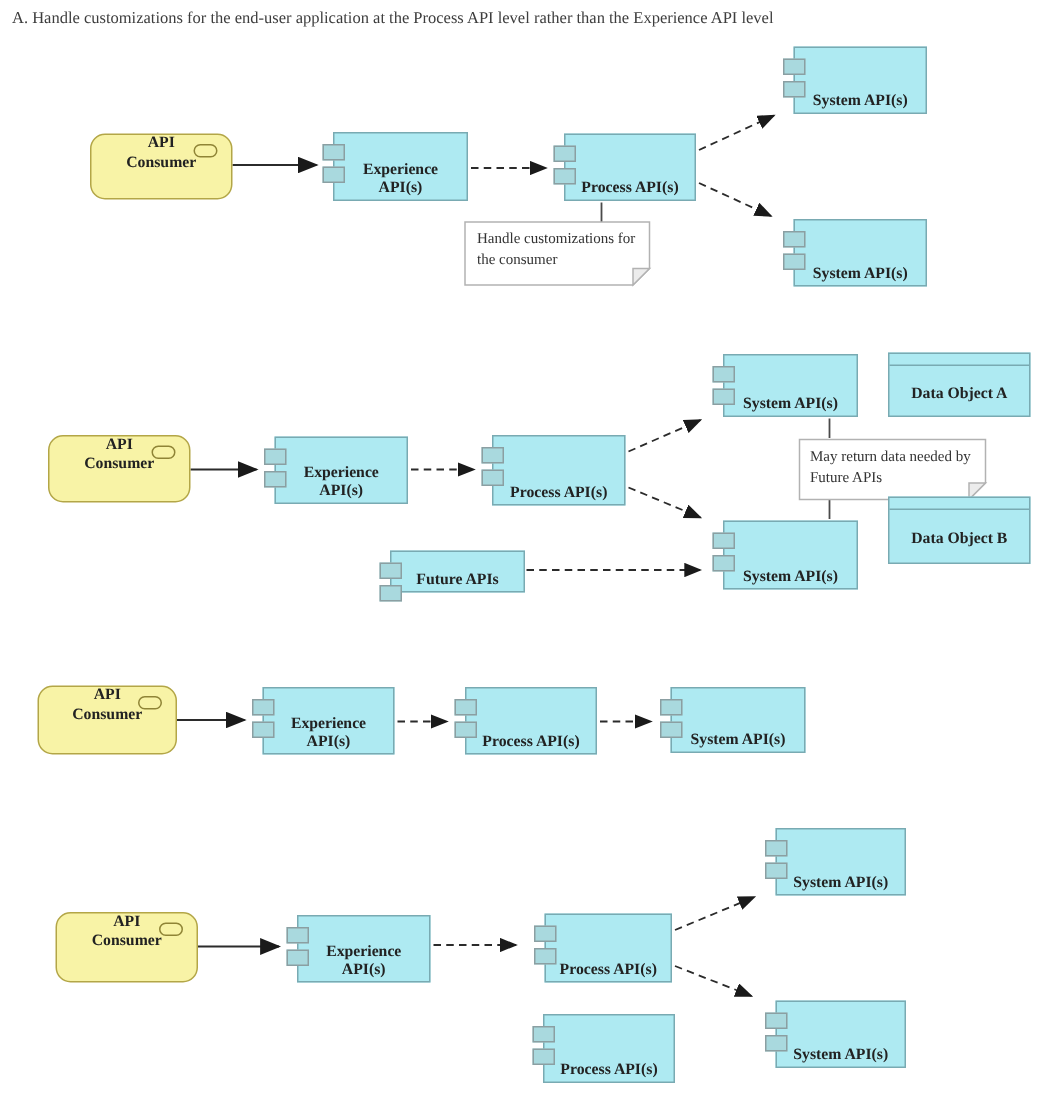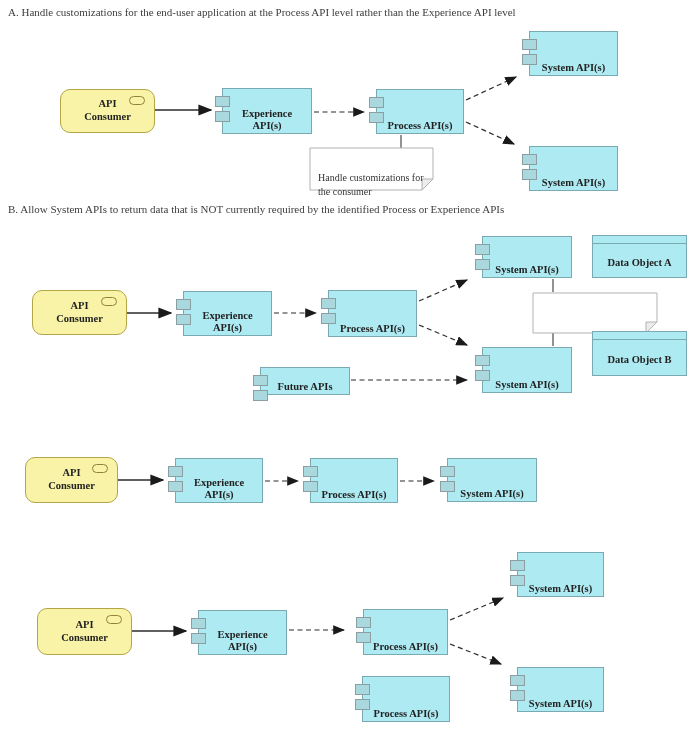--- a/index.html
+++ b/index.html
@@ -25,21 +25,21 @@
         display:flex;justify-content:center;align-items:flex-end;}
   .clabel{font-size:10.5px;font-weight:bold;color:var(--label-color);
           text-align:center;line-height:1.2;padding-top:5px;}
   .clabel.wrap{max-width:64px;}
   .port{position:absolute;width:15px;height:11px;left:-8px;box-sizing:border-box;
         background:var(--port-fill);border:1px solid var(--port-border);}
   .port.p1{top:7px}
   .port.p2{top:22px}
   .consumer{position:absolute;z-index:2;background:var(--consumer-fill);
             border:1px solid var(--consumer-border);border-radius:10px;box-sizing:border-box;
-            display:flex;align-items:center;justify-content:center;}
+            display:flex;justify-content:center;}
   .consumer .clabel{max-width:60px;padding-top:0;}
   .oval{position:absolute;top:6px;right:9px;width:16px;height:9px;
         border:1.5px solid #8f8436;border-radius:6px;box-sizing:border-box;}
   .dataobj{position:absolute;z-index:2;background:var(--component-fill);
            border:1px solid var(--component-border);box-sizing:border-box;
            display:flex;justify-content:center;align-items:center;}
   .dataobj .clabel{padding-top:13px;}
   .band{position:absolute;top:0;left:0;right:0;height:7px;
         border-bottom:1px solid var(--component-border);}
   .note-text{position:absolute;z-index:3;font-size:10px;color:#333333;line-height:1.35;}
@@ -110,23 +110,22 @@
     <span class="port p2"></span>
     <div class="clabel">System API(s)</div>
   </div>
 
   <div class="comp" style="left:529px;top:146px;width:89px;height:45px">
     <span class="port p1"></span>
     <span class="port p2"></span>
     <div class="clabel">System API(s)</div>
   </div>
 
-  <div class="note-text" style="left:318px;top:171px;width:112px">Handle customizations for the consumer</div>
-
-  <div class="title" style="left:8px;top:203px">B.  Allow System APIs to return data that is NOT currently required by the identified Process or Experience APIs</div>
+  <div class="note-text" style="left:318px;top:153px;width:112px">Handle customizations for the consumer</div>
+
 
   <div class="consumer" style="left:32px;top:290px;width:95px;height:45px">
     <span class="oval"></span>
     <div class="clabel">API Consumer</div>
   </div>
 
   <div class="comp" style="left:183px;top:291px;width:89px;height:45px">
     <span class="port p1"></span>
     <span class="port p2"></span>
     <div class="clabel wrap">Experience API(s)</div>
@@ -159,20 +158,21 @@
     <span class="band"></span>
     <div class="clabel">Data Object B</div>
   </div>
 
   <div class="comp" style="left:260px;top:367px;width:90px;height:28px">
     <span class="port p1"></span>
     <span class="port p2"></span>
     <div class="clabel">Future APIs</div>
   </div>
 
+  <div class="note-text" style="left:540px;top:298px;width:114px">May return data needed by Future APIs</div>
 
 
   <div class="consumer" style="left:25px;top:457px;width:93px;height:46px">
     <span class="oval"></span>
     <div class="clabel">API Consumer</div>
   </div>
 
   <div class="comp" style="left:175px;top:458px;width:88px;height:45px">
     <span class="port p1"></span>
     <span class="port p2"></span>

